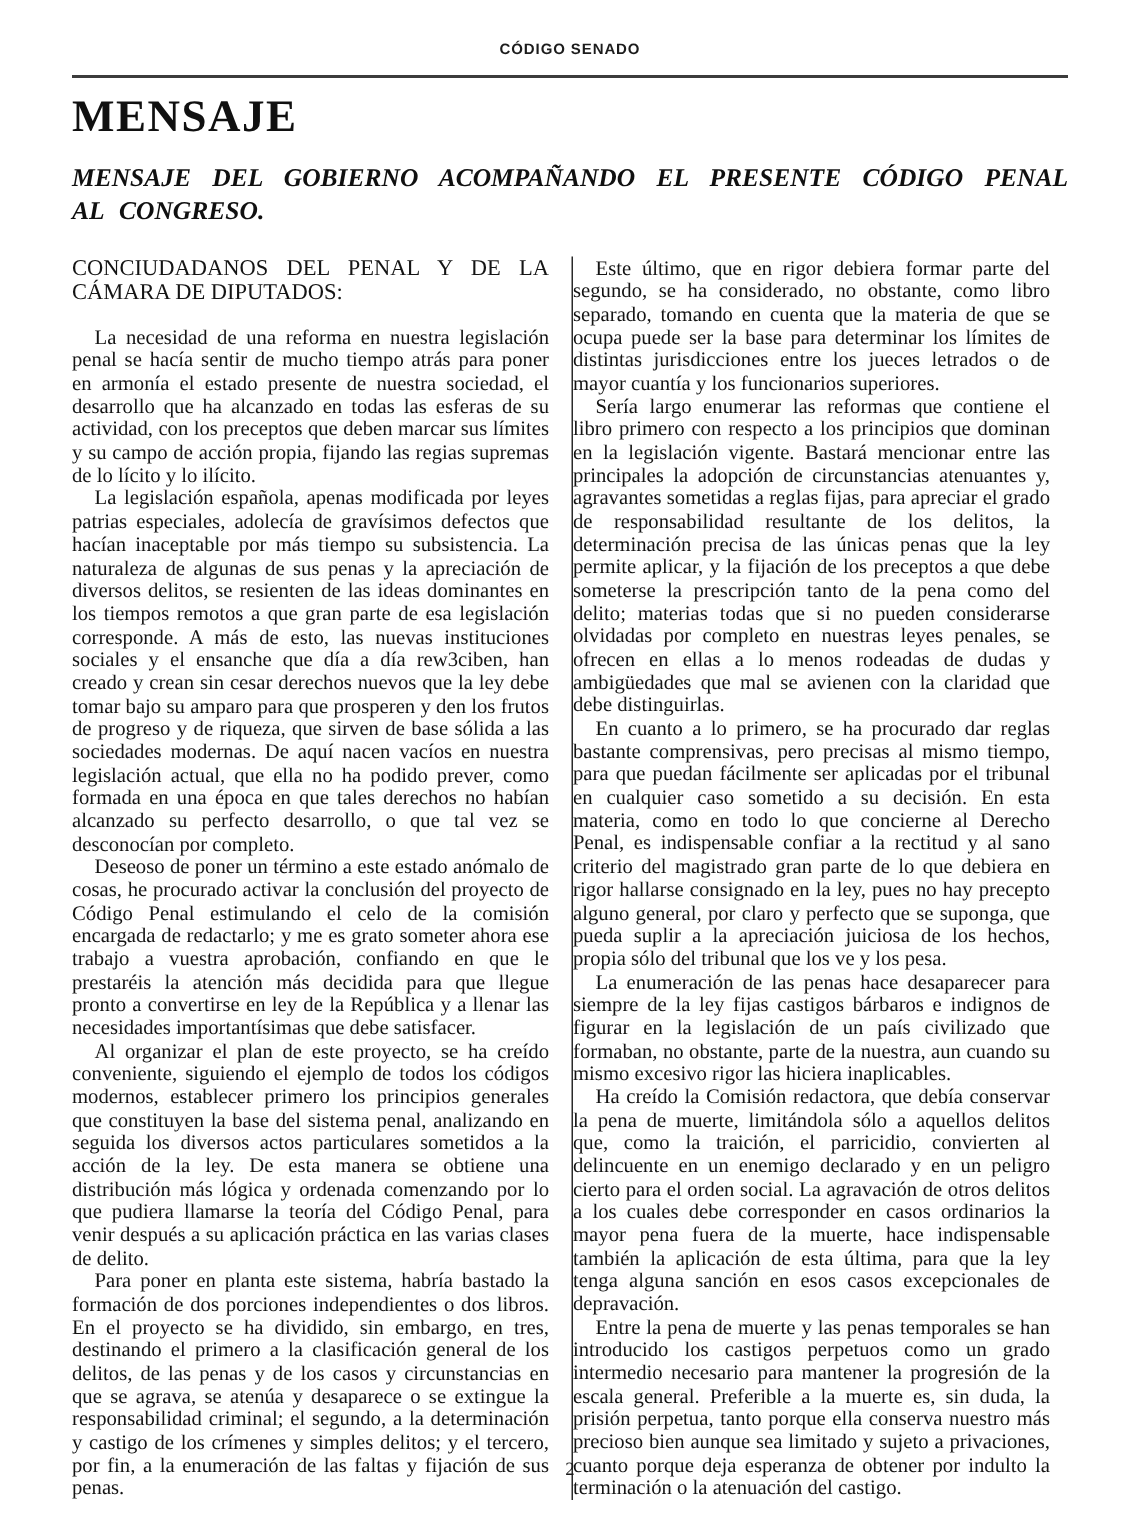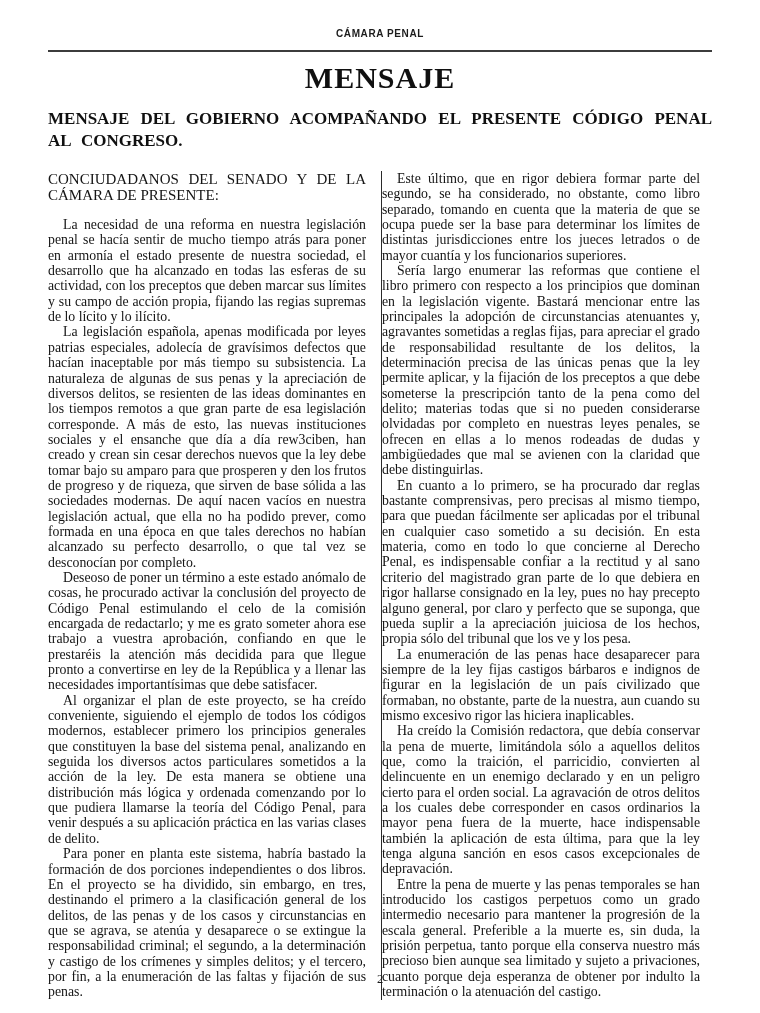--- a/index.html
+++ b/index.html
@@ -23,32 +23,32 @@
     color: #1c1c1c;
   }
   .head-rule {
     border: none;
     border-top: 2px solid #3c3c3c;
     margin: 11px 0 0 0;
   }
   .doc-title {
     font-size: 30px;
     font-weight: bold;
-    text-align: center;
     letter-spacing: 1px;
     margin: 9px 0 3px 0;
     line-height: 1.1;
   }
   .doc-subtitle {
     font-size: 17px;
     font-weight: bold;
     text-align: justify;
     line-height: 1.32;
     margin: 14px 0 0 0;
     word-spacing: 6px;
+    font-style: italic;
   }
   .columns {
     display: flex;
     margin-top: 18px;
     align-items: stretch;
   }
   .col {
     width: 318px;
     text-align: justify;
     font-size: 13.8px;
@@ -79,32 +79,32 @@
     text-align: center;
     font-size: 12.5px;
     color: #1a1a1a;
   }
 </style>
 </head>
 <body>
 
 <div class="page">
 
-  <div class="running-head">CÁMARA PENAL</div>
+  <div class="running-head">CÓDIGO SENADO</div>
 
   <hr class="head-rule">
 
   <h1 class="doc-title">MENSAJE</h1>
 
   <h2 class="doc-subtitle">MENSAJE DEL GOBIERNO ACOMPAÑANDO EL PRESENTE CÓDIGO PENAL AL CONGRESO.</h2>
 
   <div class="columns">
 
     <div class="col col-left">
-      <p class="salutation">CONCIUDADANOS DEL SENADO Y DE LA CÁMARA DE PRESENTE:</p>
+      <p class="salutation">CONCIUDADANOS DEL PENAL Y DE LA CÁMARA DE DIPUTADOS:</p>
       <p class="body-p">La necesidad de una reforma en nuestra legislación penal se hacía sentir de mucho tiempo atrás para poner en armonía el estado presente de nuestra sociedad, el desarrollo que ha alcanzado en todas las esferas de su actividad, con los preceptos que deben marcar sus límites y su campo de acción propia, fijando las regias supremas de lo lícito y lo ilícito.</p>
       <p class="body-p">La legislación española, apenas modificada por leyes patrias especiales, adolecía de gravísimos defectos que hacían inaceptable por más tiempo su subsistencia. La naturaleza de algunas de sus penas y la apreciación de diversos delitos, se resienten de las ideas dominantes en los tiempos remotos a que gran parte de esa legislación corresponde. A más de esto, las nuevas instituciones sociales y el ensanche que día a día rew3ciben, han creado y crean sin cesar derechos nuevos que la ley debe tomar bajo su amparo para que prosperen y den los frutos de progreso y de riqueza, que sirven de base sólida a las sociedades modernas. De aquí nacen vacíos en nuestra legislación actual, que ella no ha podido prever, como formada en una época en que tales derechos no habían alcanzado su perfecto desarrollo, o que tal vez se desconocían por completo.</p>
       <p class="body-p">Deseoso de poner un término a este estado anómalo de cosas, he procurado activar la conclusión del proyecto de Código Penal estimulando el celo de la comisión encargada de redactarlo; y me es grato someter ahora ese trabajo a vuestra aprobación, confiando en que le prestaréis la atención más decidida para que llegue pronto a convertirse en ley de la República y a llenar las necesidades importantísimas que debe satisfacer.</p>
       <p class="body-p">Al organizar el plan de este proyecto, se ha creído conveniente, siguiendo el ejemplo de todos los códigos modernos, establecer primero los principios generales que constituyen la base del sistema penal, analizando en seguida los diversos actos particulares sometidos a la acción de la ley. De esta manera se obtiene una distribución más lógica y ordenada comenzando por lo que pudiera llamarse la teoría del Código Penal, para venir después a su aplicación práctica en las varias clases de delito.</p>
       <p class="body-p">Para poner en planta este sistema, habría bastado la formación de dos porciones independientes o dos libros. En el proyecto se ha dividido, sin embargo, en tres, destinando el primero a la clasificación general de los delitos, de las penas y de los casos y circunstancias en que se agrava, se atenúa y desaparece o se extingue la responsabilidad criminal; el segundo, a la determinación y castigo de los crímenes y simples delitos; y el tercero, por fin, a la enumeración de las faltas y fijación de sus penas.</p>
     </div>
 
     <div class="col-divider"></div>
 
     <div class="col col-right">

